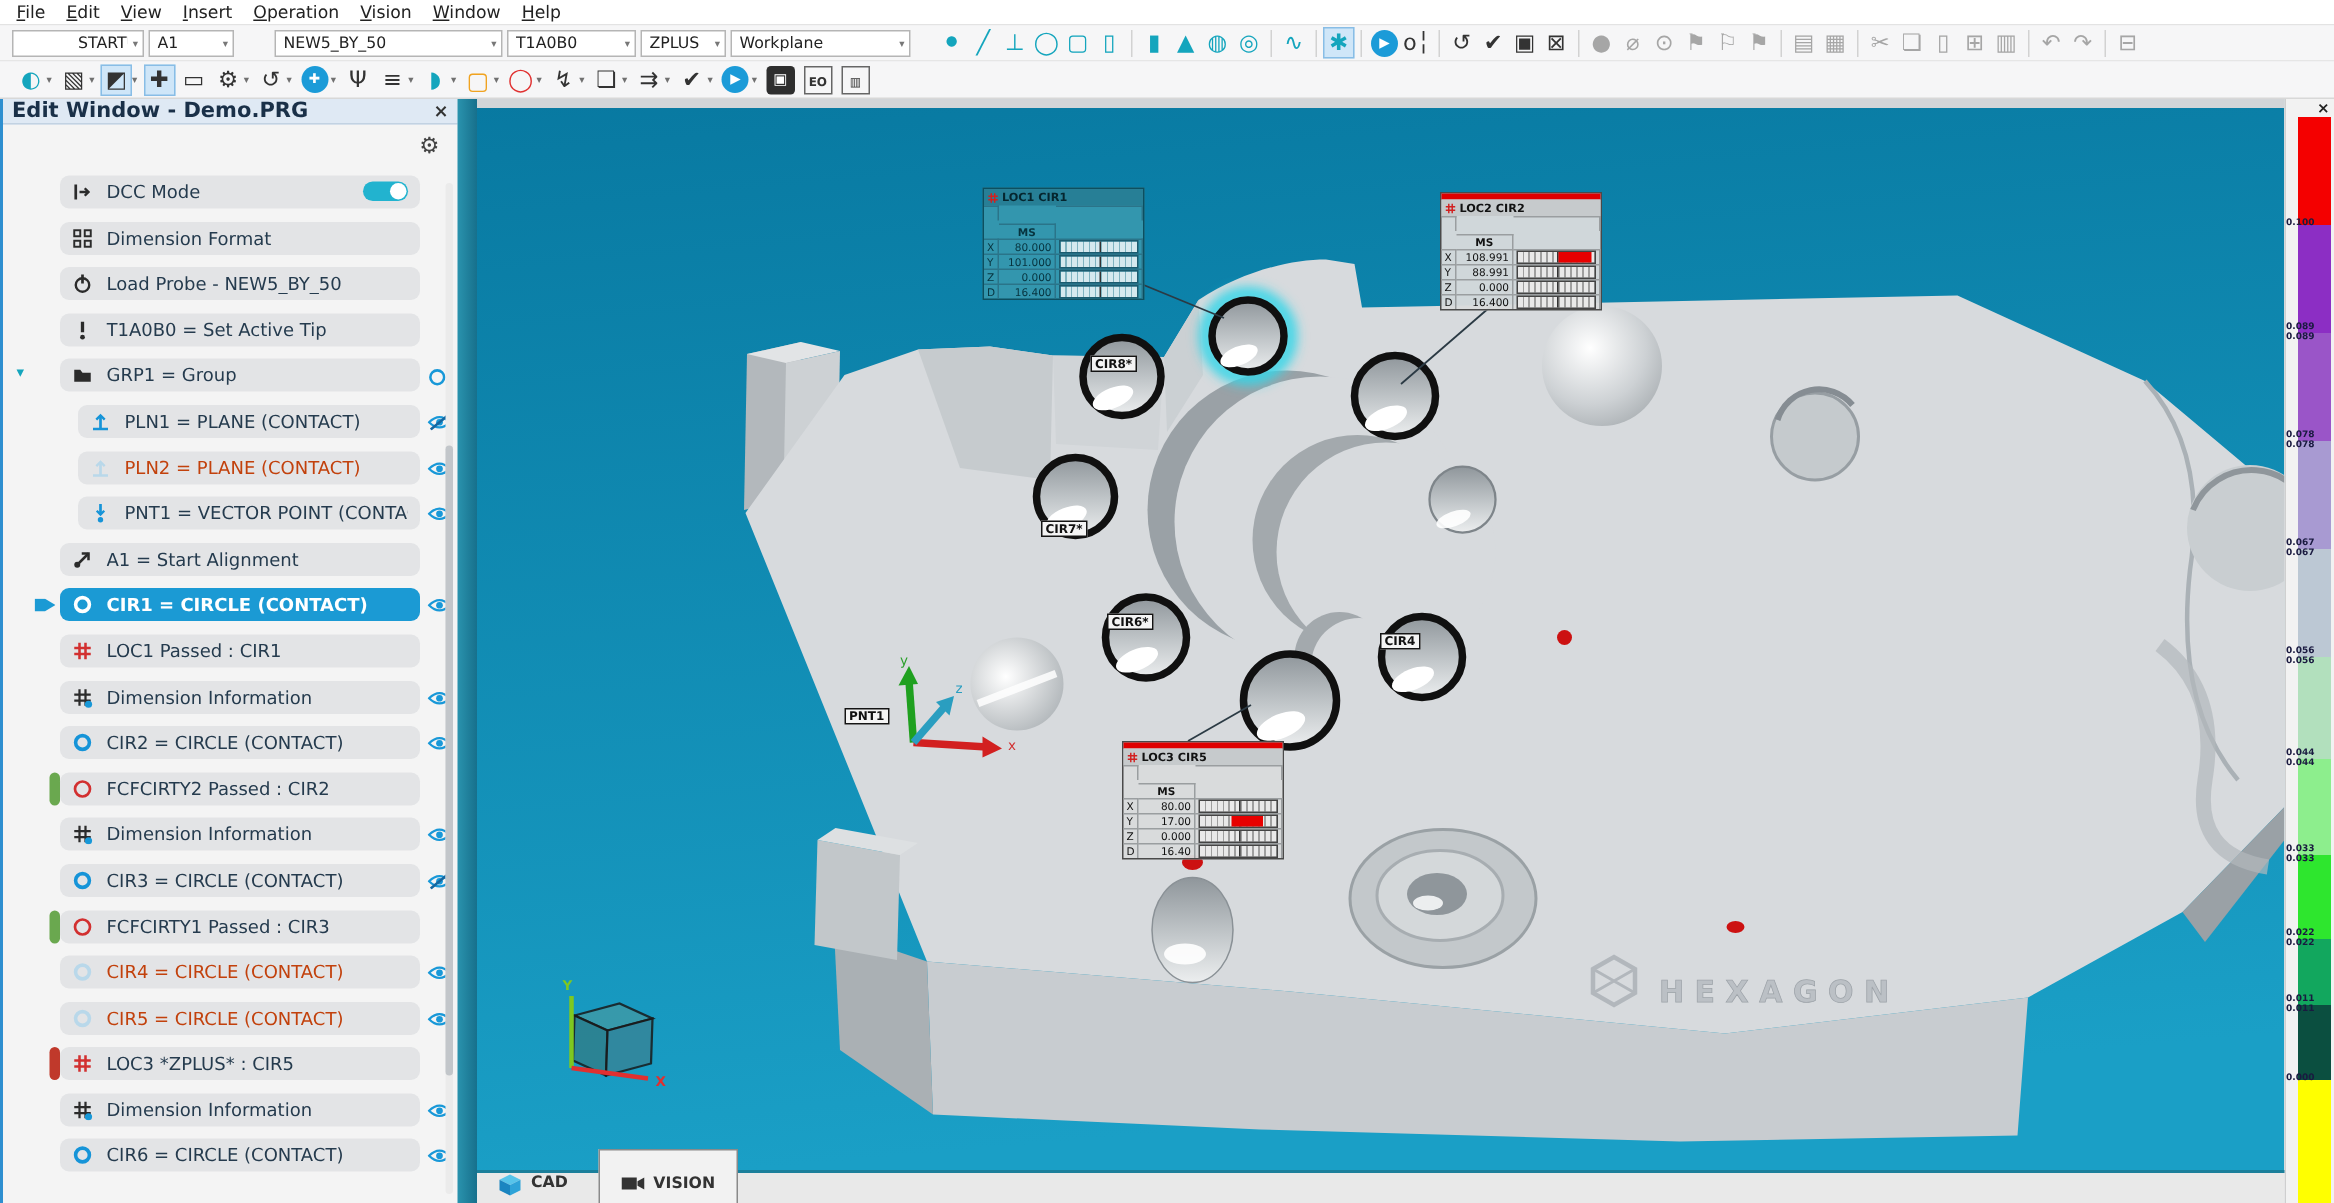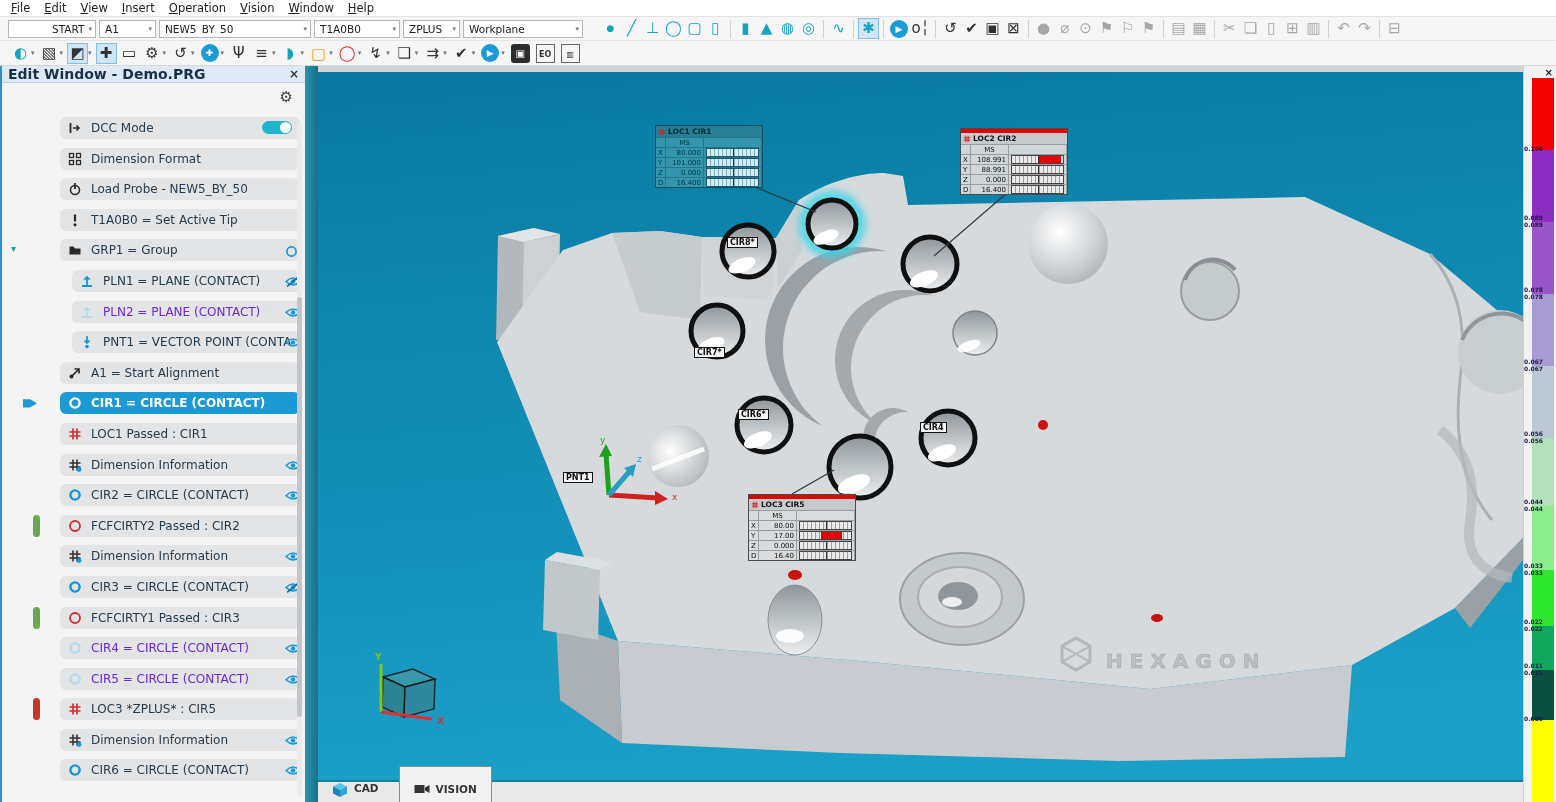--- a/index.html
+++ b/index.html
@@ -46,27 +46,27 @@
            border-left:2px solid #2e8fd0;box-sizing:border-box;}
   .ew-title{height:16px;background:#dfe9f4;border-bottom:1px solid #c2d2e2;display:flex;
             align-items:center;justify-content:space-between;padding:0 6px;}
   .ew-title .t{font-size:14px;font-weight:bold;color:#1a3048;}
   .ew-close{font-size:12px;font-weight:bold;color:#333;cursor:default;line-height:12px;}
   .ew-body{position:absolute;left:0;top:16px;right:0;bottom:0;overflow:hidden;}
   .ew-gear{position:absolute;top:6px;right:12px;font-size:15px;color:#444;}
   .ew-items{position:absolute;top:35px;left:0;right:0;display:flex;flex-direction:column;gap:8.6px;}
   .ew-row{position:relative;height:22px;flex:0 0 22px;}
   .pill{position:absolute;left:38px;width:240px;height:22px;background:#e3e4e6;border-radius:6px;
-        display:flex;align-items:center;padding:0 8px;box-sizing:border-box;overflow:hidden;white-space:nowrap;margin-left:20px;}
+        display:flex;align-items:center;padding:0 8px;box-sizing:border-box;overflow:hidden;white-space:nowrap;}
   .pill .pic{width:15px;height:14px;margin-right:8px;flex:0 0 15px;}
   .pill .lbl{font-size:12px;color:#253b4e;overflow:hidden;white-space:nowrap;}
   .pill.ind{left:50px;width:228px;}
   .pill.sel{background:#1b9ad4;}
   .pill.sel .lbl{color:#fff;font-weight:bold;}
-  .pill.dis .lbl{color:#6d28d9;}
+  .pill.dis .lbl{color:#c2410c;}
   .edge{position:absolute;left:31px;top:0;width:7px;height:22px;border-radius:4px;}
   .edge.green{background:#6aa84f;}
   .edge.red{background:#c0392b;}
   .rowcaret{position:absolute;left:9px;top:4px;font-size:10px;color:#14a5bd;}
   .marker{position:absolute;left:21px;top:5px;width:14px;height:12px;background:#1b9ad4;
           clip-path:polygon(0 15%,50% 15%,100% 50%,50% 85%,0 85%);}
   .reye{position:absolute;left:283px;top:6px;width:16px;height:11px;}
   .toggle{position:absolute;right:8px;top:4px;width:30px;height:13px;background:#22b3cf;border-radius:7px;}
   .toggle .knob{position:absolute;right:1px;top:1px;width:11px;height:11px;background:#fff;border-radius:50%;}
   .ew-scrolltrack{position:absolute;right:3px;top:40px;bottom:6px;width:5px;background:#ebebeb;border-radius:3px;}
@@ -78,21 +78,21 @@
 
   
   .viewport{position:absolute;left:318px;top:66px;width:1205px;height:736px;}
   .vp-svg{position:absolute;left:0;top:0;}
   .callout{position:absolute;font-size:7px;line-height:10px;z-index:5;}
   .co-red{height:4px;background:#e00000;}
   .co-title{height:11px;display:flex;align-items:center;gap:2px;padding:0 2px;font-weight:bold;font-size:7.5px;}
   .co-grid{display:grid;grid-template-columns:10px 38px 58px;}
   .co-cell{height:10px;display:flex;align-items:center;padding:0 2px;box-sizing:border-box;}
   .co-cell.v{justify-content:flex-end;}
-  .co-cell.h{justify-content:center;font-weight:normal;}
+  .co-cell.h{justify-content:center;font-weight:bold;margin-top:12px;}
   .bar{position:relative;width:52px;height:7px;margin:1px auto;border:1px solid #444;
        background:repeating-linear-gradient(90deg,#e9e9e9 0 3px,#9f9f9f 3px 4px);}
   .bar .mid{position:absolute;left:50%;top:0;bottom:0;width:1px;background:#333;}
   .bar .redseg{position:absolute;top:0;bottom:0;background:#e80000;}
   .callout.teal{background:rgba(55,152,174,0.93);border:1px solid #0d4f60;color:#07333e;}
   .callout.teal .co-title{background:rgba(30,110,132,0.55);color:#05262f;}
   .callout.teal .co-cell{border-top:1px solid #2a7489;border-right:1px solid #2a7489;}
   .callout.teal .bar{border-color:#1c5b6e;background:repeating-linear-gradient(90deg,#d5e9ee 0 3px,#7fb3c0 3px 4px);}
   .callout.light{background:rgba(216,219,220,0.96);border:1px solid #4a4a4a;color:#111;}
   .callout.light .co-title{background:#c6cacc;color:#111;}
@@ -135,21 +135,21 @@
   <div class="toolbar1">
     <div style="display:flex;align-items:center;" id="tb1-dropdowns">
         <div class="tbsel" style="width: 88px; padding-left: 43px;">
           <span class="val">STARTUP</span>
           <span class="chev">▾</span>
         </div>
         <div class="tbsel" style="width: 57px;">
           <span class="val">A1</span>
           <span class="chev">▾</span>
         </div>
-        <div class="tbsel" style="width: 152px;">
+        <div class="tbsel" style="width: 152px; margin-left: 24px;">
           <span class="val">NEW5_BY_50</span>
           <span class="chev">▾</span>
         </div>
         <div class="tbsel" style="width: 86px;">
           <span class="val">T1A0B0</span>
           <span class="chev">▾</span>
         </div>
         <div class="tbsel" style="width: 57px;">
           <span class="val">ZPLUS</span>
           <span class="chev">▾</span>

